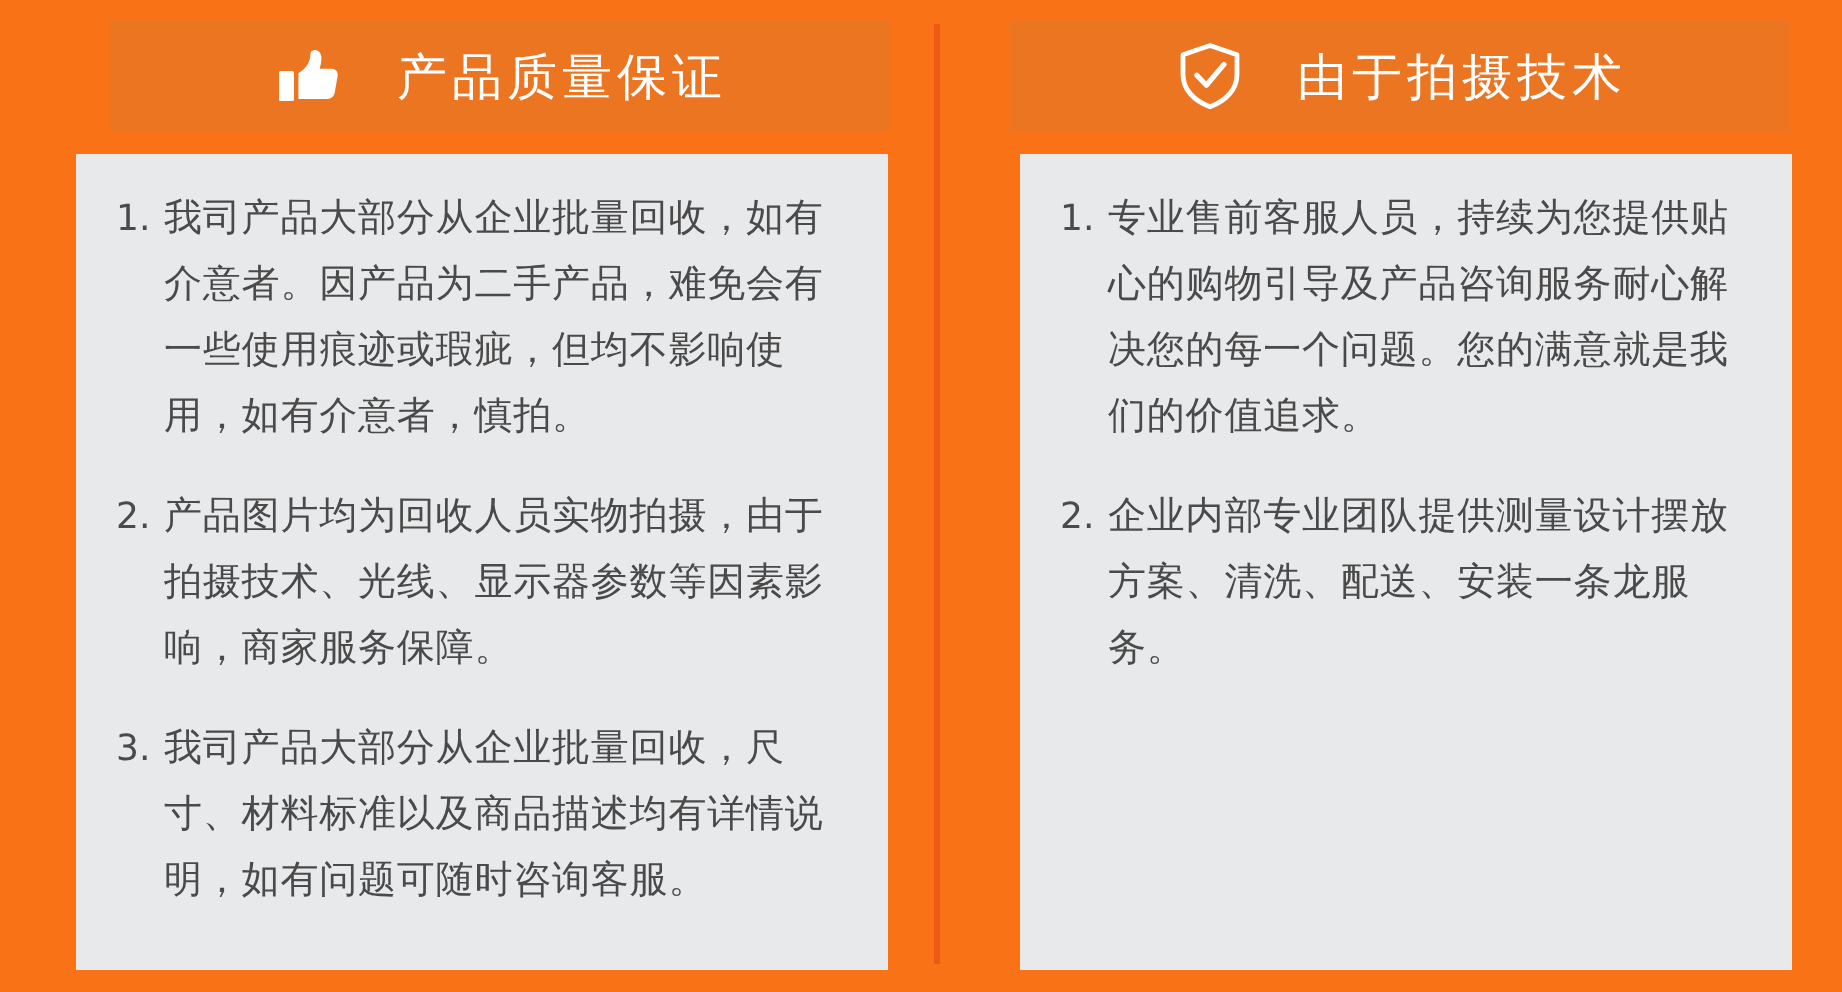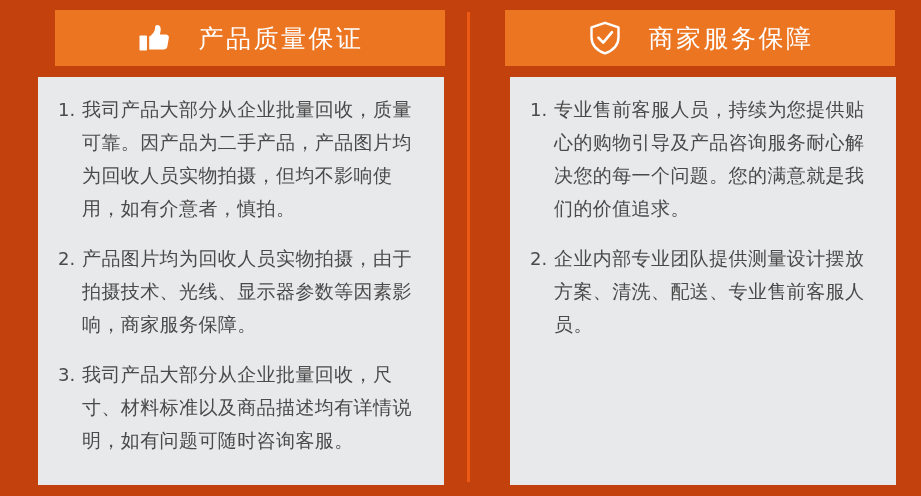--- a/index.html
+++ b/index.html
@@ -11,21 +11,21 @@
     width: 921px;
     height: 496px;
     font-family: "DejaVu Sans", "Liberation Sans", sans-serif;
     overflow: hidden;
     position: relative;
   }
   .stage {
     position: relative;
     width: 921px;
     height: 496px;
-    background: #c2410c;
+    background: #f97316;
   }
 
   
   .panel {
     position: absolute;
     top: 0;
     height: 496px;
   }
   .panel-left  { left: 0;   width: 461px; }
   .panel-right { left: 461px; width: 460px; }
@@ -141,21 +141,21 @@
           <path d="M12.2 16.6c1.9-1.1 3.6-2.7 4.7-4.6 0.9-1.6 1.2-3.2 1.3-5.0 0.05-1.0 0.6-1.7 1.6-1.9 1.5-0.3 2.9 0.5 3.5 1.9 0.6 1.5 0.5 3.2 0.05 5.2l-0.5 2.2h6.0c1.9 0 3.3 1.6 3.0 3.4l-1.5 8.6c-0.3 1.8-1.9 3.1-3.7 3.1H12.2z" fill="#ffffff"></path>
         </svg>
       </span>
       <span class="header-title">产品质量保证</span>
     </div>
 
     <div class="body-box">
       <ul class="list">
         <li class="list-item">
           <span class="item-num">1.</span>
-          <span class="item-text">我司产品大部分从企业批量回收，质量可靠。因产品为二手产品，产品图片均为回收人员实物拍摄，但均不影响使用，如有介意者，慎拍。</span>
+          <span class="item-text">我司产品大部分从企业批量回收，如有介意者。因产品为二手产品，难免会有一些使用痕迹或瑕疵，但均不影响使用，如有介意者，慎拍。</span>
         </li>
         <li class="list-item">
           <span class="item-num">2.</span>
           <span class="item-text">产品图片均为回收人员实物拍摄，由于拍摄技术、光线、显示器参数等因素影响，商家服务保障。</span>
         </li>
         <li class="list-item">
           <span class="item-num">3.</span>
           <span class="item-text">我司产品大部分从企业批量回收，尺寸、材料标准以及商品描述均有详情说明，如有问题可随时咨询客服。</span>
         </li>
       </ul>
@@ -167,31 +167,31 @@
 
   <section class="panel panel-right">
 
     <div class="header-bar">
       <span class="header-icon">
         <svg viewBox="0 0 36 36" xmlns="http://www.w3.org/2000/svg" aria-hidden="true">
           <path d="M18 2.8 L31.5 7.4 V17.2 C31.5 24.6 26.1 30.4 18 33.4 C9.9 30.4 4.5 24.6 4.5 17.2 V7.4 Z" fill="none" stroke="#ffffff" stroke-width="2.4" stroke-linejoin="round"></path>
           <path d="M11.4 17.6 L16.2 22.6 L25.0 12.2" fill="none" stroke="#ffffff" stroke-width="2.6" stroke-linecap="round" stroke-linejoin="round"></path>
         </svg>
       </span>
-      <span class="header-title">商家服务保障</span>
+      <span class="header-title">由于拍摄技术</span>
     </div>
 
     <div class="body-box">
       <ul class="list">
         <li class="list-item">
           <span class="item-num">1.</span>
           <span class="item-text">专业售前客服人员，持续为您提供贴心的购物引导及产品咨询服务耐心解决您的每一个问题。您的满意就是我们的价值追求。</span>
         </li>
         <li class="list-item">
           <span class="item-num">2.</span>
-          <span class="item-text">企业内部专业团队提供测量设计摆放方案、清洗、配送、专业售前客服人员。</span>
+          <span class="item-text">企业内部专业团队提供测量设计摆放方案、清洗、配送、安装一条龙服务。</span>
         </li>
       </ul>
     </div>
 
   </section>
 
 </div>
 
 </body></html>

